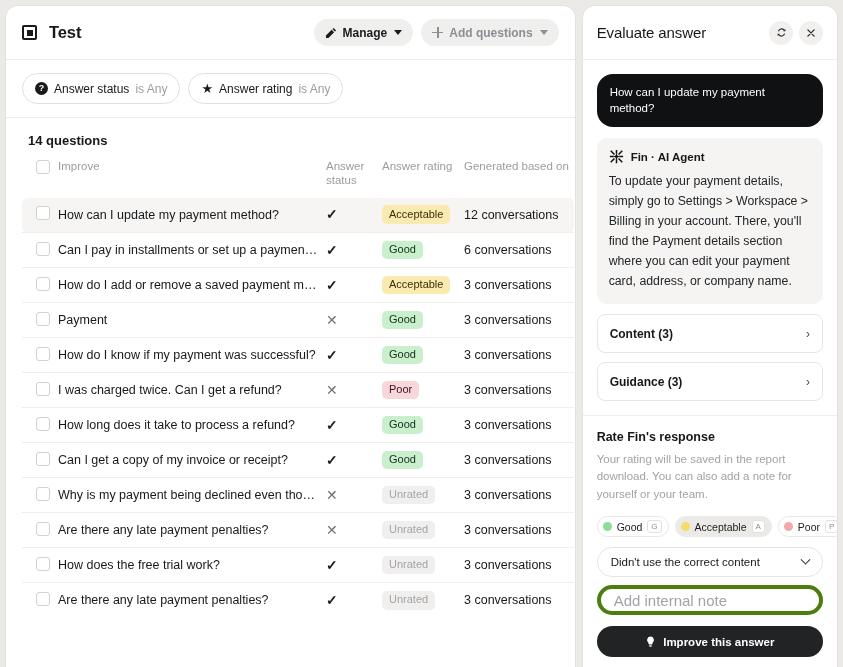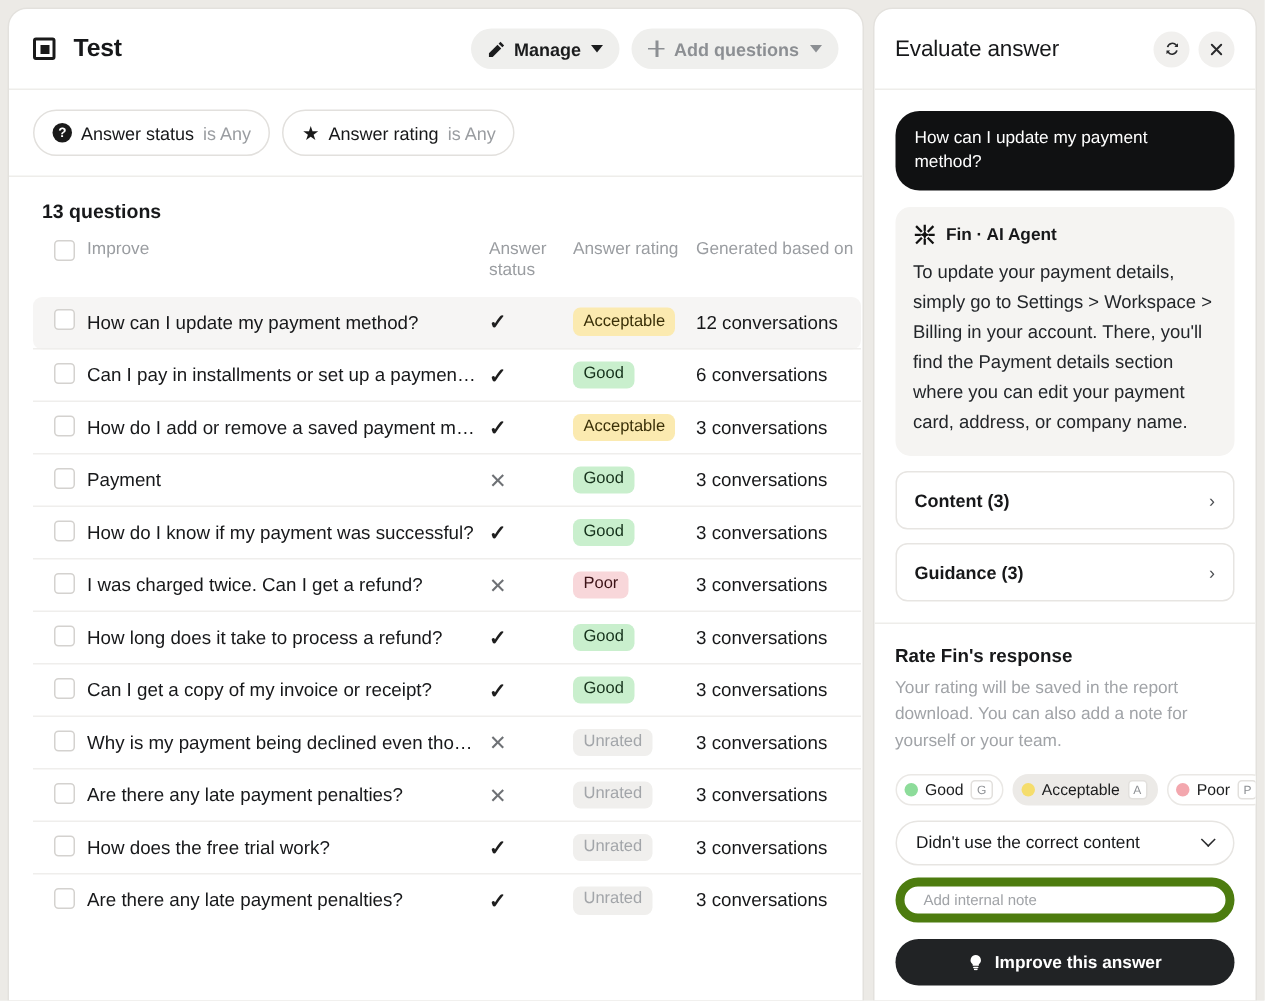--- a/index.html
+++ b/index.html
@@ -289,24 +289,24 @@
   }
   .select-box span.sv { flex: 1; }
   .chev-d {
     width: 7px; height: 7px;
     border-right: 1.6px solid #2a2b2d;
     border-bottom: 1.6px solid #2a2b2d;
     transform: rotate(45deg) translate(-2px,-2px);
   }
   .note-box {
     width: 100%; height: 30px;
-    border: 6px solid #4d7c0f; border-radius: 15px;
+    border: 4px solid #4d7c0f; border-radius: 15px;
     background: #fff;
     display:flex; align-items:center; padding: 0 13px;
-    font-size: 10px; color: #a0a3a7;
+    font-size: 15px; color: #a0a3a7;
     margin-bottom: 11px;
     cursor: text;
   }
   .improve-btn {
     width: 100%; height: 31px;
     background: #212325;
     color: #fff;
     border: none; border-radius: 16px;
     font-family: inherit; font-size: 11.5px; font-weight: bold;
     display:flex; align-items:center; justify-content:center; gap: 7px;
@@ -351,21 +351,21 @@
         <span class="fv">is Any</span>
       </div>
       <div class="filter-chip">
         <span class="ico-star">★</span>
         <span class="fk">Answer rating</span>
         <span class="fv">is Any</span>
       </div>
     </div>
 
     <div class="lp-body">
-      <div class="qcount">13 questions</div>
+      <div class="qcount">14 questions</div>
 
       <table class="qtable">
         <colgroup>
           <col class="col-chk">
             <col class="col-q">
             <col class="col-as">
             <col class="col-ar">
             <col class="col-gb">
         </colgroup>
         <thead>

